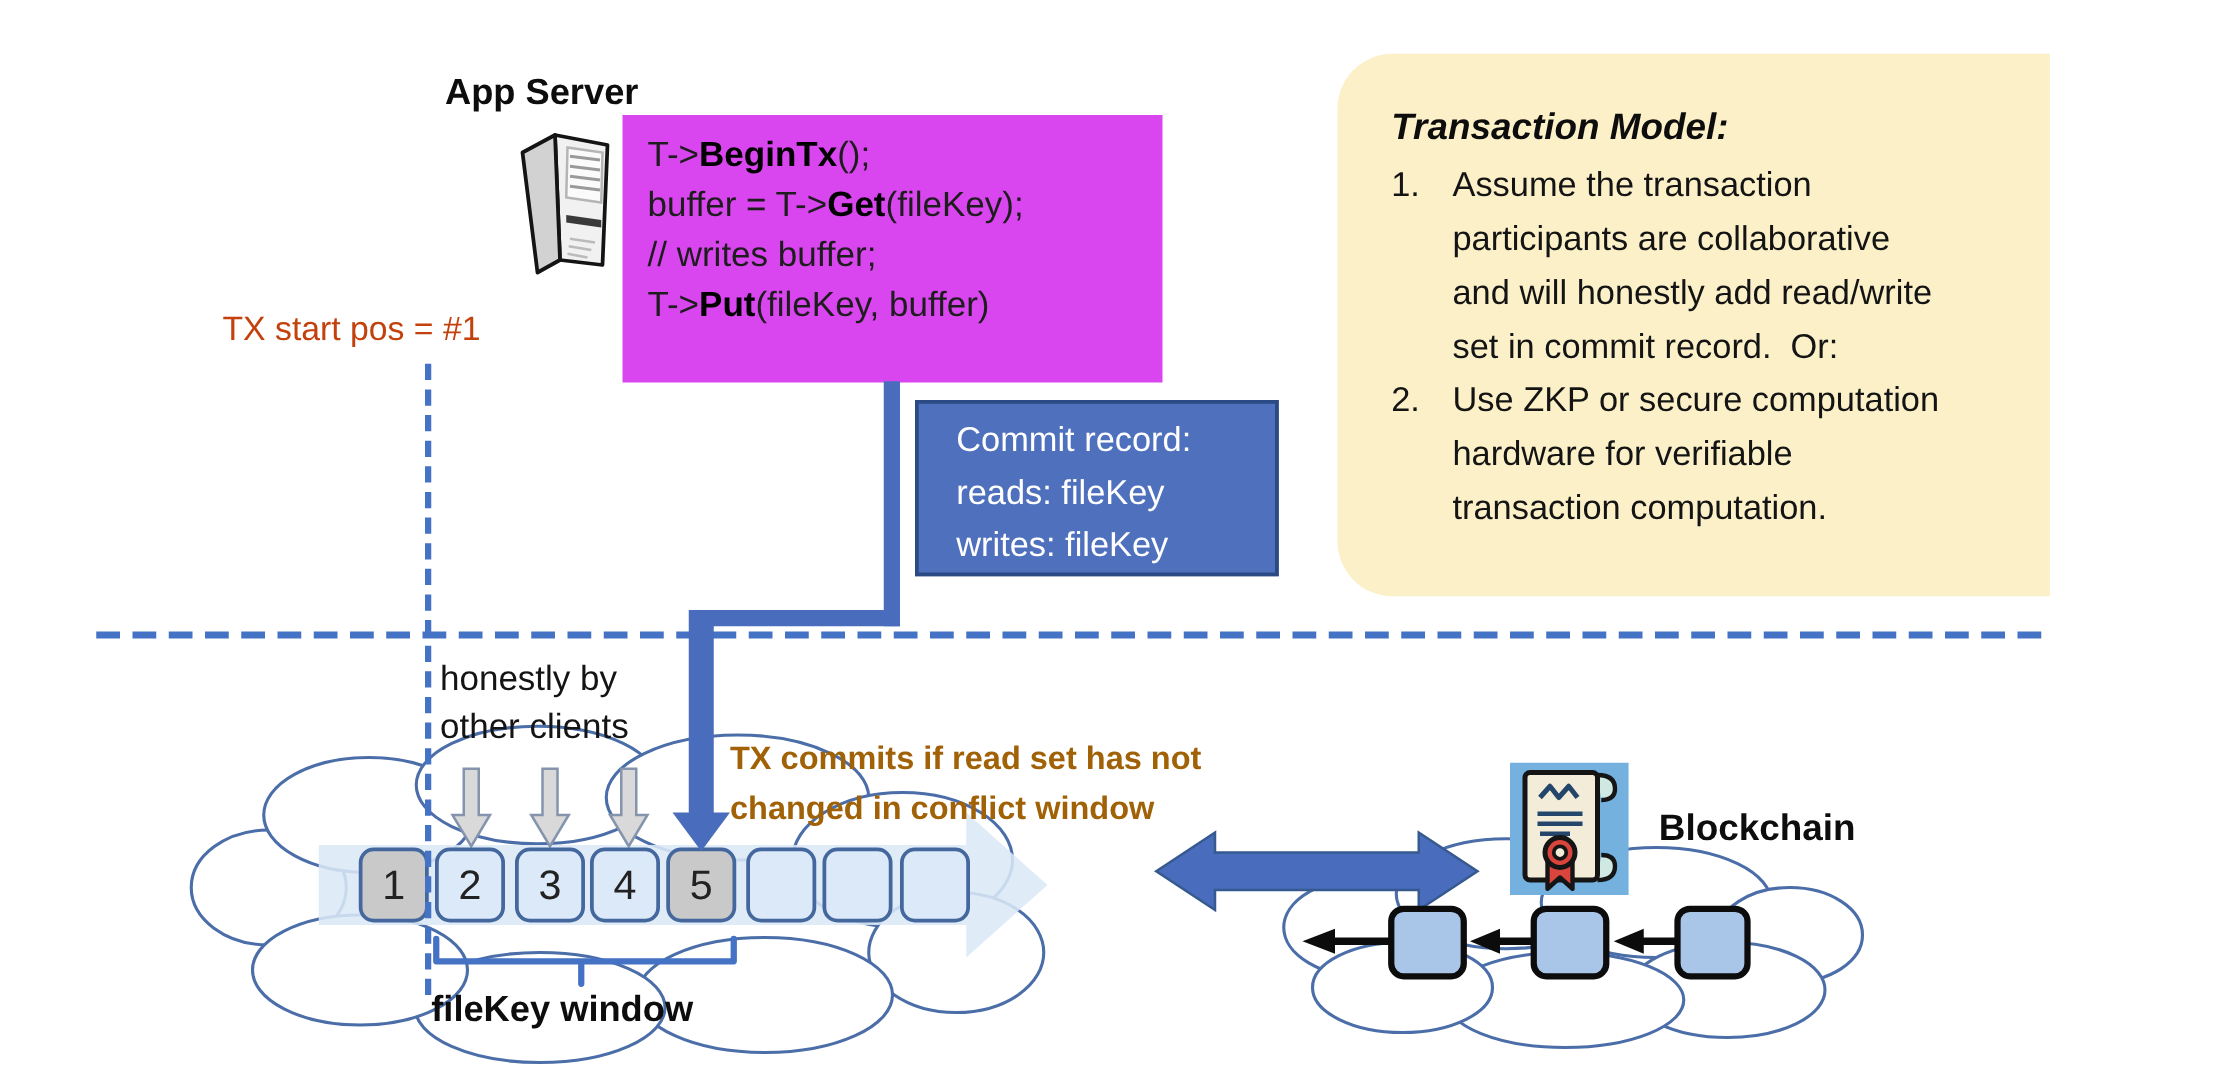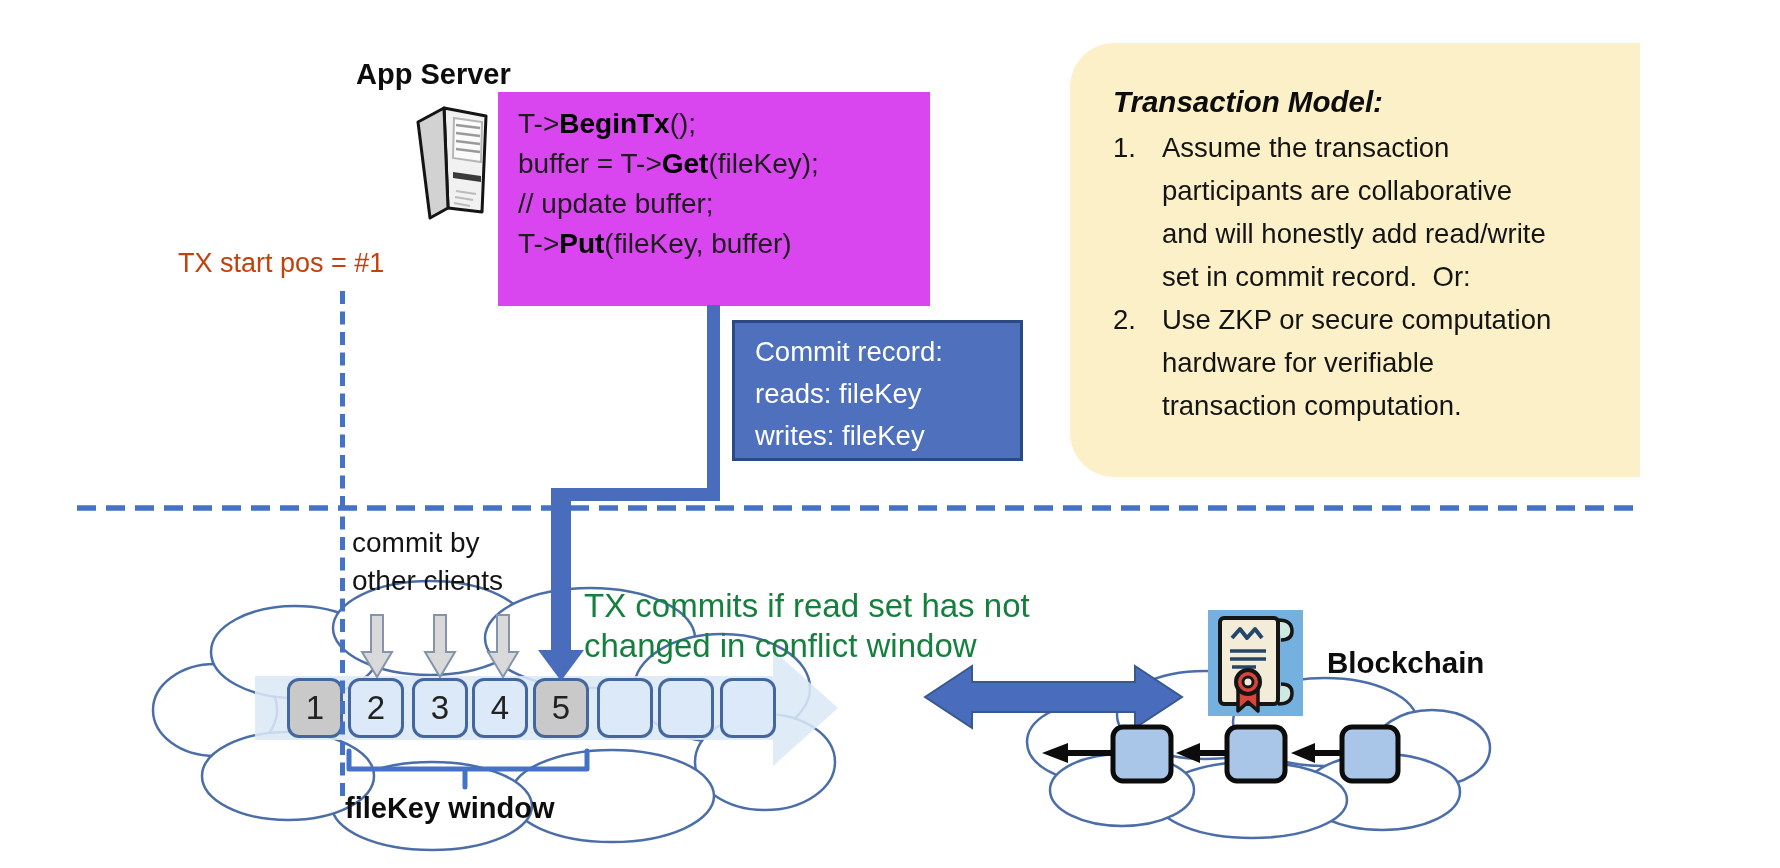--- a/index.html
+++ b/index.html
@@ -9,36 +9,36 @@
   svg.layer{position:absolute;left:0;top:0;pointer-events:none;}
 
   
   .app-server-label{left:356px;top:58px;font-size:29px;font-weight:bold;color:#0d0d0d;white-space:nowrap;}
   .code-box{left:498px;top:92px;width:432px;height:214px;background:#d946ef;
             padding:12px 0 0 20px;box-sizing:border-box;}
   .code-line{font-size:28px;line-height:40px;color:#1d1d1d;white-space:nowrap;}
   .code-line .b{font-weight:bold;color:#000;}
   .tx-start-label{left:178px;top:248px;font-size:27px;white-space:nowrap;color:#c2410c;}
   .commit-box{left:732px;top:320px;width:291px;height:141px;background:#4f70bc;
-              border:3px solid #2b4a84;box-sizing:border-box;padding:8px 0 0 20px;}
+              border:3px solid #2b4a84;box-sizing:border-box;padding:8px 0 0 30px;}
   .commit-line{color:#fff;font-size:27.5px;line-height:42px;white-space:nowrap;}
 
   
   .note-box{left:1070px;top:43px;width:632px;height:434px;background:#fbf0c8;border-radius:44px;
             box-sizing:border-box;padding:42px 12px 0 43px;}
   .note-title{font-size:29.5px;font-weight:bold;font-style:italic;color:#0d0d0d;margin-bottom:7px;}
   .tm-item{display:flex;}
   .tm-num{width:49px;font-size:27.5px;line-height:43px;color:#141414;flex:none;}
   .tm-lines div{font-size:27.5px;line-height:43px;color:#141414;white-space:nowrap;}
 
   
   .updates-label{left:352px;top:524px;}
   .updates-label div{font-size:28px;line-height:38px;color:#141414;white-space:nowrap;}
   .commits-label{left:584px;top:586px;}
-  .commits-label div{font-size:33px;line-height:40px;color:#15803d;white-space:nowrap;}
+  .commits-label div{font-size:26px;line-height:40px;color:#a16207;white-space:nowrap;font-weight:bold;}
   .conflict-label{left:345px;top:792px;font-size:29px;font-weight:bold;color:#0d0d0d;white-space:nowrap;}
   .blockchain-label{left:1327px;top:646px;font-size:29.5px;font-weight:bold;color:#0d0d0d;white-space:nowrap;}
 
   
   .slot{position:absolute;top:678px;width:56px;height:60px;box-sizing:border-box;
         border:3.5px solid #44679e;border-radius:12px;background:#dce9f8;
         font-size:33px;color:#222;text-align:center;line-height:53px;}
   .slot[data-filled="true"]{background:#c9c9c9;}
 </style>
 </head>
@@ -131,21 +131,21 @@
     <path d="M30,78 L30,101 L40,92 L50,101 L50,78 Z" fill="#d9453c" stroke="#151515" stroke-width="3.5" stroke-linejoin="round"></path>
     <circle cx="40" cy="72" r="12" fill="#d9453c" stroke="#151515" stroke-width="4"></circle>
     <circle cx="40" cy="72" r="5" fill="#f3ecd9" stroke="#151515" stroke-width="3"></circle>
   </svg>
 
   <div class="abs app-server-label">App Server</div>
 
   <div class="abs code-box">
     <div class="code-line"><span>T-&gt;</span><span class="b">BeginTx</span><span>();</span></div>
     <div class="code-line"><span>buffer = T-&gt;</span><span class="b">Get</span><span>(fileKey);</span></div>
-    <div class="code-line"><span>// update buffer;</span></div>
+    <div class="code-line"><span>// writes buffer;</span></div>
     <div class="code-line"><span>T-&gt;</span><span class="b">Put</span><span>(fileKey, buffer)</span></div>
   </div>
 
   <div class="abs tx-start-label">TX start pos = #1</div>
 
   <div class="abs commit-box">
     <div class="commit-line">Commit record:</div>
     <div class="commit-line">reads: fileKey</div>
     <div class="commit-line">writes: fileKey</div>
   </div>
@@ -165,21 +165,21 @@
       <div class="tm-num">2.</div>
       <div class="tm-lines">
         <div>Use ZKP or secure computation</div>
         <div>hardware for verifiable</div>
         <div>transaction computation.</div>
       </div>
     </div>
   </div>
 
   <div class="abs updates-label">
-    <div>commit by</div>
+    <div>honestly by</div>
     <div>other clients</div>
   </div>
 
   <div class="abs commits-label">
     <div>TX commits if read set has not</div>
     <div>changed in conflict window</div>
   </div>
 
   <div class="slot" style="left:287px" data-filled="true">1</div>
   <div class="slot" style="left:348px" data-filled="false">2</div>

